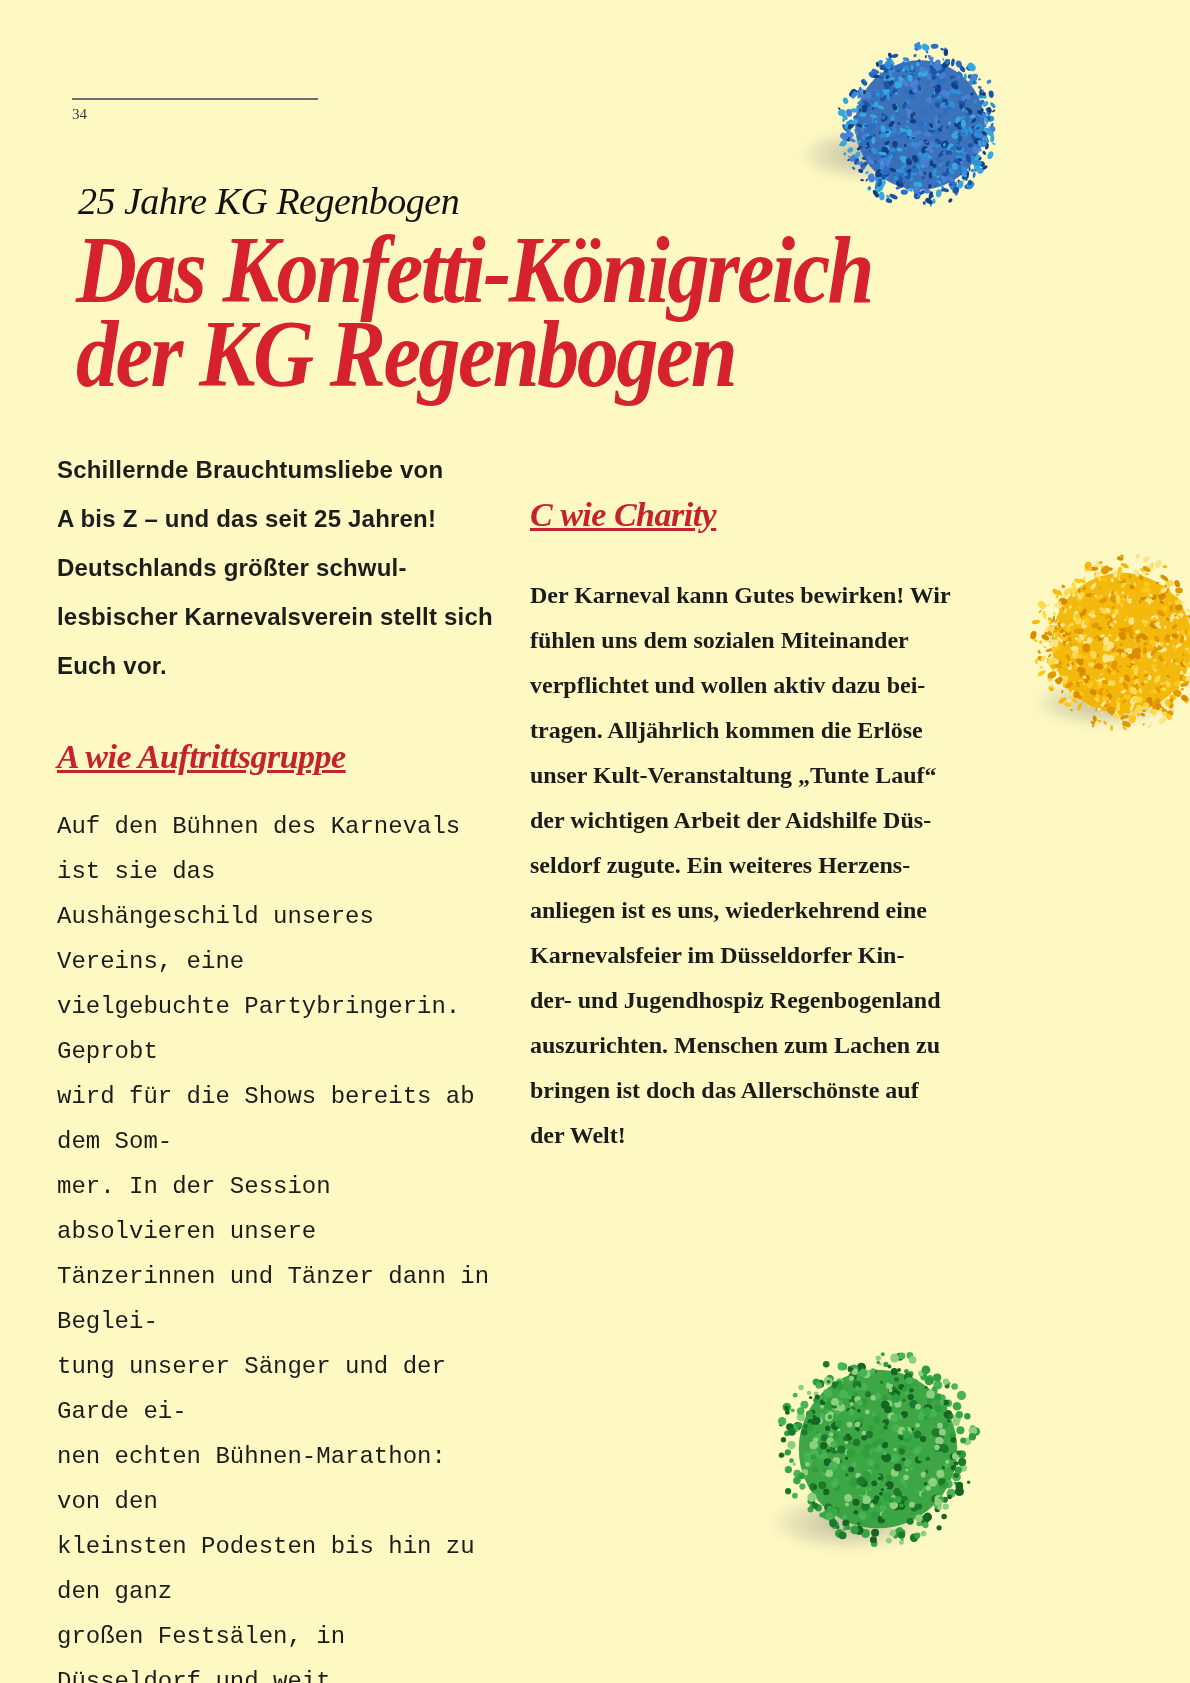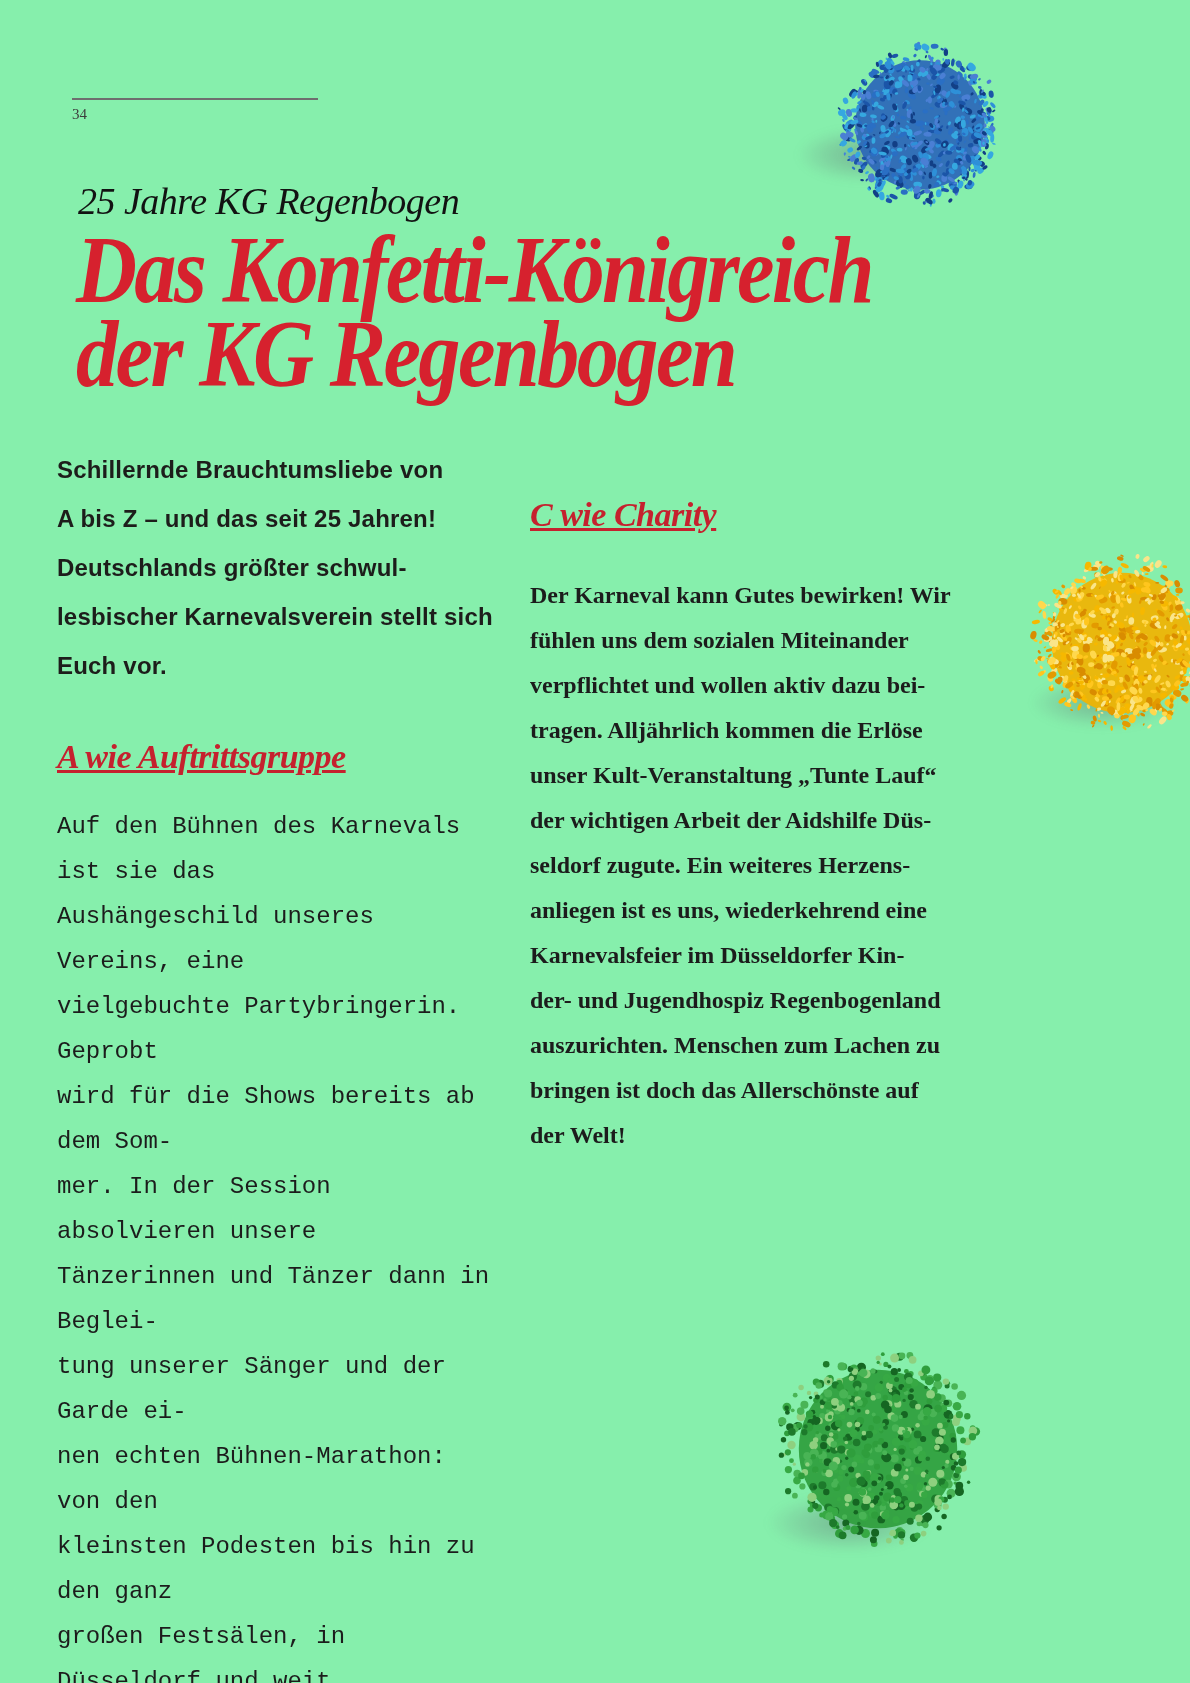--- a/index.html
+++ b/index.html
@@ -1,20 +1,20 @@
 <!DOCTYPE html>
 <html lang="de"><head>
 <meta charset="utf-8">
 <style>
   html,body{margin:0;padding:0;background:#ffffff;}
   .page{
     position:relative;
     width:1190px;height:1683px;
     margin:0 auto;
-    background:#86efac;
+    background:#fef9c3;
     overflow:hidden;
     font-family:"Liberation Serif", serif;
   }
   
   .folio-rule{position:absolute;left:72px;top:98px;width:246px;height:2px;background:#6e6e6e;}
   .folio-num{position:absolute;left:72px;top:104px;font:400 15px/20px "Liberation Serif",serif;color:#3d3d3d;}
   
   .kicker{position:absolute;left:78px;top:180px;font:italic 400 38px/42px "Liberation Serif",serif;color:#121212;letter-spacing:-0.5px;}
   .title{
     position:absolute;left:76px;top:228px;margin:0;

